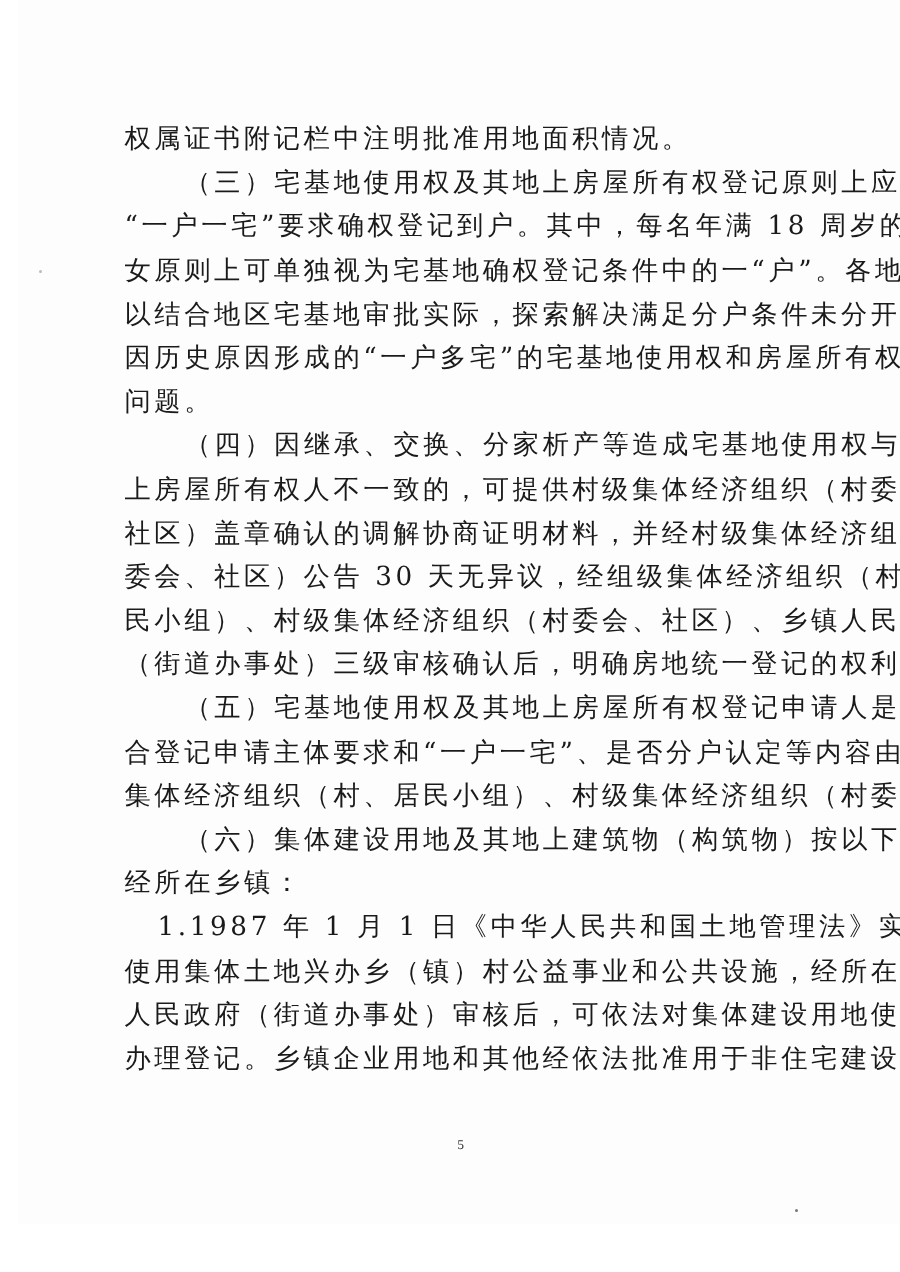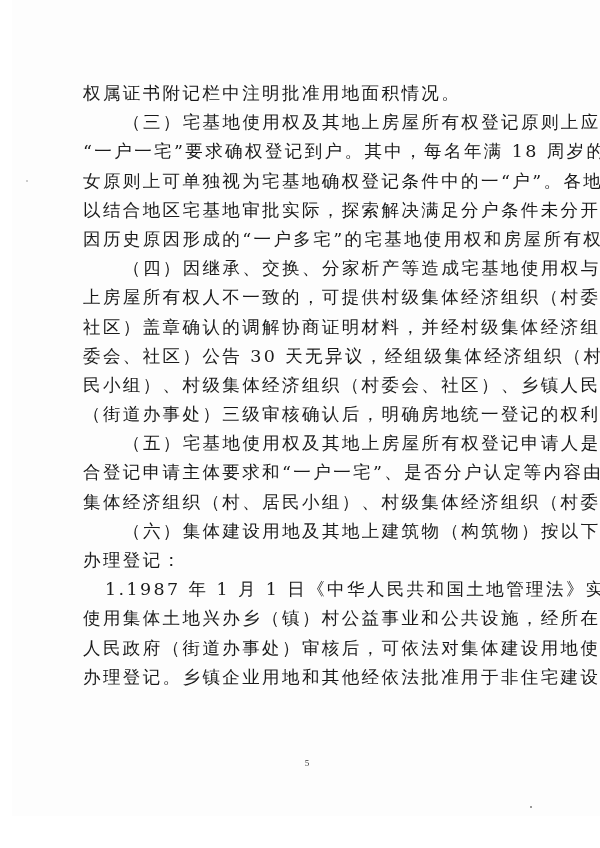--- a/index.html
+++ b/index.html
@@ -64,31 +64,32 @@
 <body>
 
 <div class="page">
   <div class="body-text">
     <div class="line">权属证书附记栏中注明批准用地面积情况。</div>
     <div class="line indent">（三）宅基地使用权及其地上房屋所有权登记原则上应按照</div>
     <div class="line">“一户一宅”要求确权登记到户。其中，每名年满 18 周岁的成年子</div>
     <div class="line">女原则上可单独视为宅基地确权登记条件中的一“户”。各地市可</div>
     <div class="line">以结合地区宅基地审批实际，探索解决满足分户条件未分开居住、</div>
     <div class="line">因历史原因形成的“一户多宅”的宅基地使用权和房屋所有权登记</div>
+    <div class="line">问题。</div>
     <div class="line indent">（四）因继承、交换、分家析产等造成宅基地使用权与其地</div>
     <div class="line">上房屋所有权人不一致的，可提供村级集体经济组织（村委会、</div>
     <div class="line">社区）盖章确认的调解协商证明材料，并经村级集体经济组织（村</div>
     <div class="line">委会、社区）公告 30 天无异议，经组级集体经济组织（村、居</div>
     <div class="line">民小组）、村级集体经济组织（村委会、社区）、乡镇人民政府</div>
     <div class="line">（街道办事处）三级审核确认后，明确房地统一登记的权利主体。</div>
     <div class="line indent">（五）宅基地使用权及其地上房屋所有权登记申请人是否符</div>
     <div class="line">合登记申请主体要求和“一户一宅”、是否分户认定等内容由组级</div>
     <div class="line">集体经济组织（村、居民小组）、村级集体经济组织（村委会、</div>
     <div class="line indent">（六）集体建设用地及其地上建筑物（构筑物）按以下原则</div>
-    <div class="line">办理登记：</div>
+    <div class="line">经所在乡镇：</div>
     <div class="line indent-small">1.1987 年 1 月 1 日《中华人民共和国土地管理法》实施前，</div>
     <div class="line">使用集体土地兴办乡（镇）村公益事业和公共设施，经所在乡镇</div>
     <div class="line">人民政府（街道办事处）审核后，可依法对集体建设用地使用权</div>
     <div class="line">办理登记。乡镇企业用地和其他经依法批准用于非住宅建设的集</div>
   </div>
 
   <div class="page-number">5</div>
 
   <div class="speck" style="left:518px; top:806px;"></div>
   <div class="speck" style="left:14px; top:180px; background:#bbb;"></div>

